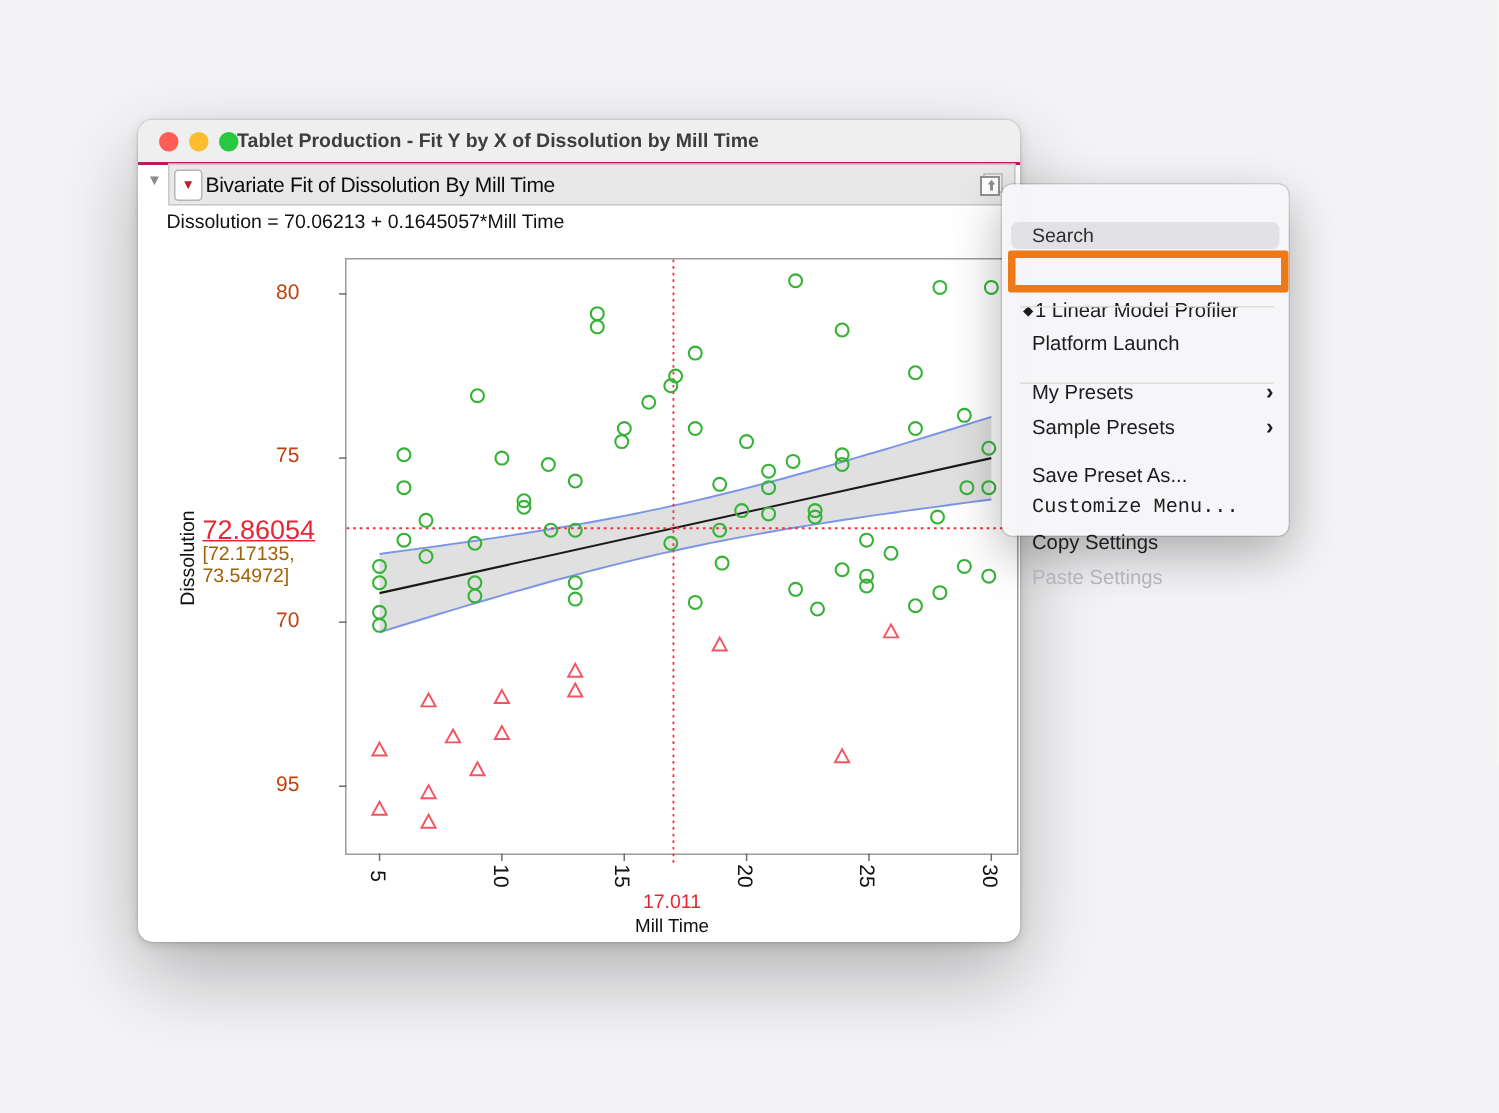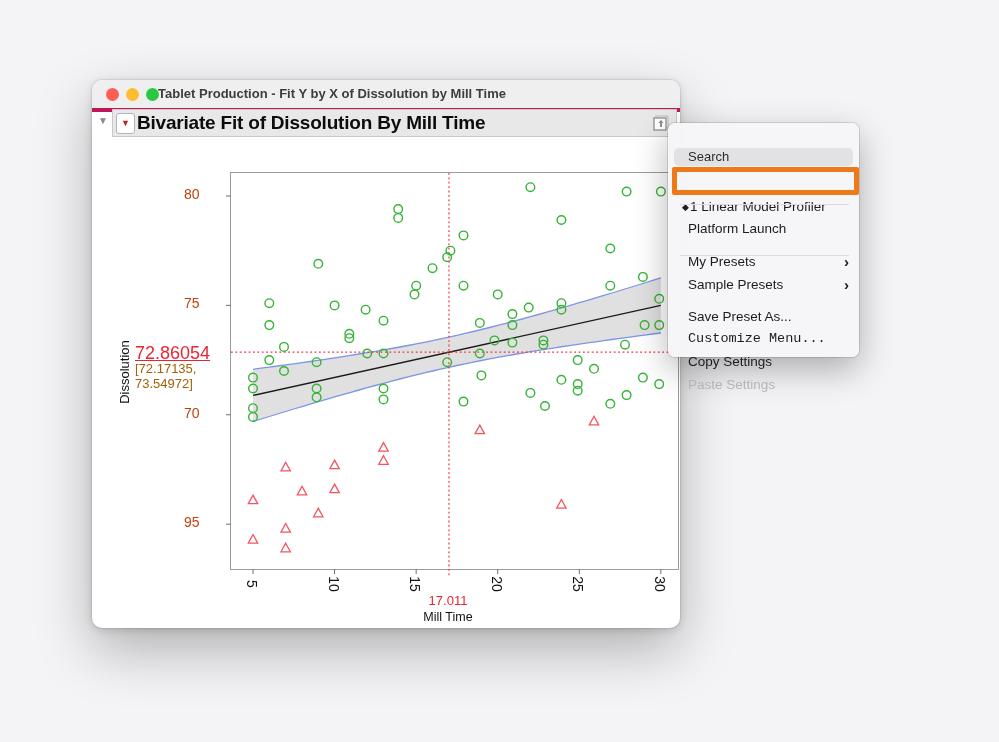--- a/index.html
+++ b/index.html
@@ -3,36 +3,36 @@
 <meta charset="utf-8">
 <style>
   html,body{margin:0;padding:0;}
   body{font-family:"Liberation Sans",sans-serif;}
   .stage{position:relative;width:999px;height:742px;background:#f4f4f6;overflow:hidden;}
 
   
   .window{position:absolute;left:92px;top:80px;width:588px;height:548px;background:#ffffff;
     border-radius:10px;box-shadow:0 22px 55px rgba(0,0,0,.28),0 2px 8px rgba(0,0,0,.14),0 0 0 1px rgba(0,0,0,.07);}
   .titlebar{position:absolute;left:0;top:0;right:0;height:28px;background:#f0efef;
-    border-bottom:4px solid #be185d;border-radius:10px 10px 0 0;}
+    border-bottom:2px solid #be185d;border-radius:10px 10px 0 0;}
   .light{position:absolute;top:8px;width:13px;height:13px;border-radius:50%;}
   .light.red{left:14px;background:#ff5e57;}
   .light.yellow{left:34px;background:#febc2f;}
   .light.green{left:54px;background:#2ac840;}
   .win-title{position:absolute;left:0;top:0;width:480px;height:28px;line-height:28px;
     text-align:center;font-size:13px;font-weight:bold;color:#3d3d3d;white-space:nowrap;}
 
   .disclosure{position:absolute;left:6px;top:35px;font-size:10px;color:#8a8a8a;cursor:default;}
   .report-header{position:absolute;left:20px;top:29px;right:3px;height:26px;background:#e9e8e8;
     border:1px solid #c9c9c9;}
   .red-tri-btn{position:absolute;left:3px;top:3px;width:17px;height:19px;background:#ffffff;
     border:1px solid #b5b5b5;border-radius:3px;text-align:center;}
   .red-tri-btn .tri{font-size:9px;color:#c41e25;line-height:19px;display:block;}
   .report-title{position:absolute;left:24px;top:0;height:34px;line-height:26px;
-    font-size:19px;font-weight:bold;color:#0c0c0c;letter-spacing:-.2px;white-space:nowrap;}
+    font-size:14px;font-weight:normal;color:#0c0c0c;letter-spacing:-.2px;white-space:nowrap;}
   .popout{position:absolute;right:6px;top:4px;width:18px;height:18px;}
 
   .equation{position:absolute;left:19px;top:60px;font-size:13px;color:#111;}
 
   
   .chart-area{position:absolute;left:0;top:92px;right:0;bottom:0;}
   .plot-frame{position:absolute;left:138px;top:0;width:447px;height:396px;background:#fff;
     border:1px solid #9b9b9e;}
   .plot-frame svg{position:absolute;left:0;top:0;overflow:visible;}
   .ytick{position:absolute;width:40px;text-align:left;font-size:14px;color:#c2410c;}
@@ -84,20 +84,21 @@
       <span class="report-title">Bivariate Fit of Dissolution By Mill Time</span>
       <span class="popout">
         <svg width="18" height="18" viewBox="0 0 18 18">
           <rect x="4" y="2" width="12" height="12" fill="#f2f1f1" stroke="#c2c1c1" stroke-width="1.2"></rect>
           <rect x="2" y="4" width="12" height="12" fill="#ffffff" stroke="#8f8f8f" stroke-width="1.3"></rect>
           <path d="M8 13 L8 9 L6.4 9 L9 5.8 L11.6 9 L10 9 L10 13 Z" fill="#8f8f8f"></path>
         </svg>
       </span>
     </div>
 
+    <div class="equation">Dissolution = 70.06213 + 0.1645057*Mill Time</div>
 
     <div class="chart-area">
       <div class="plot-frame">
         <svg id="plot-svg" width="447" height="404">
             <polygon points="22.0,196.3 30.2,195.2 38.3,194.1 46.5,193.0 54.7,191.9 62.8,190.8 71.0,189.6 79.1,188.5 87.3,187.3 95.4,186.1 103.6,184.9 111.7,183.6 119.9,182.3 128.1,181.0 136.2,179.7 144.4,178.3 152.5,176.9 160.7,175.5 168.8,174.0 177.0,172.5 185.2,170.9 193.3,169.3 201.5,167.6 209.6,165.9 217.8,164.1 225.9,162.3 234.1,160.4 242.3,158.5 250.4,156.5 258.6,154.5 266.7,152.4 274.9,150.3 283.0,148.2 291.2,146.0 299.4,143.7 307.5,141.5 315.7,139.2 323.8,136.9 332.0,134.5 340.1,132.1 348.3,129.7 356.5,127.3 364.6,124.9 372.8,122.4 380.9,120.0 389.1,117.5 397.2,115.0 405.4,112.5 413.6,110.0 421.7,107.4 429.9,104.9 429.9,160.0 421.7,161.0 413.6,162.1 405.4,163.2 397.2,164.3 389.1,165.4 380.9,166.5 372.8,167.6 364.6,168.8 356.5,169.9 348.3,171.1 340.1,172.3 332.0,173.5 323.8,174.8 315.7,176.1 307.5,177.4 299.4,178.7 291.2,180.1 283.0,181.5 274.9,182.9 266.7,184.4 258.6,185.9 250.4,187.5 242.3,189.1 234.1,190.8 225.9,192.5 217.8,194.3 209.6,196.1 201.5,198.0 193.3,199.9 185.2,201.9 177.0,203.9 168.8,206.0 160.7,208.1 152.5,210.3 144.4,212.5 136.2,214.7 128.1,217.0 119.9,219.3 111.7,221.6 103.6,223.9 95.4,226.3 87.3,228.7 79.1,231.1 71.0,233.6 62.8,236.0 54.7,238.5 46.5,241.0 38.3,243.5 30.2,246.0 22.0,248.5" fill="#dcdcdc" fill-opacity="0.88"></polygon>
             <polyline points="22.0,196.3 30.2,195.2 38.3,194.1 46.5,193.0 54.7,191.9 62.8,190.8 71.0,189.6 79.1,188.5 87.3,187.3 95.4,186.1 103.6,184.9 111.7,183.6 119.9,182.3 128.1,181.0 136.2,179.7 144.4,178.3 152.5,176.9 160.7,175.5 168.8,174.0 177.0,172.5 185.2,170.9 193.3,169.3 201.5,167.6 209.6,165.9 217.8,164.1 225.9,162.3 234.1,160.4 242.3,158.5 250.4,156.5 258.6,154.5 266.7,152.4 274.9,150.3 283.0,148.2 291.2,146.0 299.4,143.7 307.5,141.5 315.7,139.2 323.8,136.9 332.0,134.5 340.1,132.1 348.3,129.7 356.5,127.3 364.6,124.9 372.8,122.4 380.9,120.0 389.1,117.5 397.2,115.0 405.4,112.5 413.6,110.0 421.7,107.4 429.9,104.9" fill="none" stroke="#7d95e6" stroke-width="1.3"></polyline>
             <polyline points="22.0,248.5 30.2,246.0 38.3,243.5 46.5,241.0 54.7,238.5 62.8,236.0 71.0,233.6 79.1,231.1 87.3,228.7 95.4,226.3 103.6,223.9 111.7,221.6 119.9,219.3 128.1,217.0 136.2,214.7 144.4,212.5 152.5,210.3 160.7,208.1 168.8,206.0 177.0,203.9 185.2,201.9 193.3,199.9 201.5,198.0 209.6,196.1 217.8,194.3 225.9,192.5 234.1,190.8 242.3,189.1 250.4,187.5 258.6,185.9 266.7,184.4 274.9,182.9 283.0,181.5 291.2,180.1 299.4,178.7 307.5,177.4 315.7,176.1 323.8,174.8 332.0,173.5 340.1,172.3 348.3,171.1 356.5,169.9 364.6,168.8 372.8,167.6 380.9,166.5 389.1,165.4 397.2,164.3 405.4,163.2 413.6,162.1 421.7,161.0 429.9,160.0" fill="none" stroke="#7d95e6" stroke-width="1.3"></polyline>
             <line x1="22.02372262773723" y1="222.40194662983427" x2="429.87043795620434" y2="132.4236908287294" stroke="#1a1a1a" stroke-width="1.4"></line>
             <line x1="217.96959854014594" y1="0" x2="217.96959854014594" y2="404" stroke="#f2303e" stroke-width="1.2" stroke-dasharray="1.8 2.6"></line>
             <line x1="0" y1="179.17271602209945" x2="447" y2="179.17271602209945" stroke="#f2303e" stroke-width="1.2" stroke-dasharray="1.8 2.6"></line>

